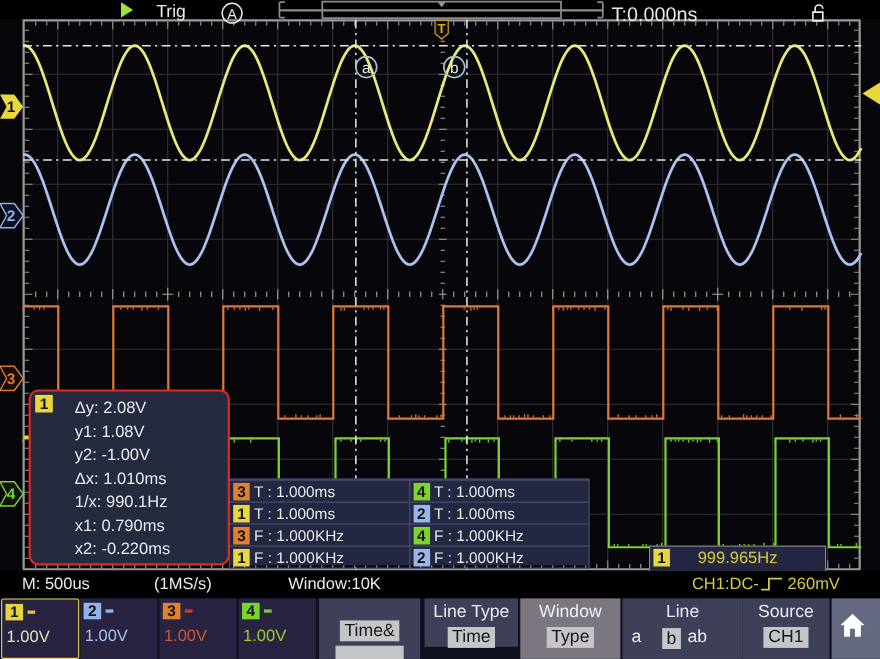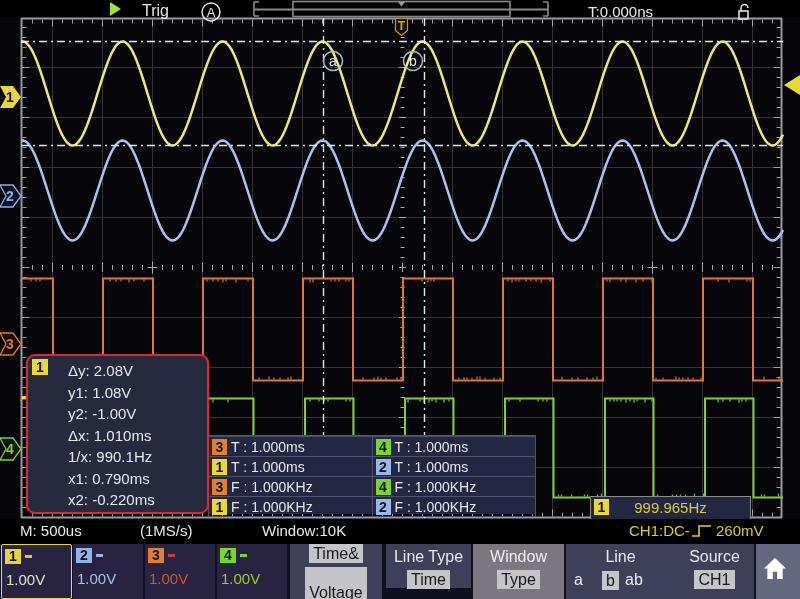--- a/index.html
+++ b/index.html
@@ -52,21 +52,21 @@
   <text x="211" y="17" fill="#e9e9ee" font-size="13" text-anchor="middle">A</text>
   <path d="M254,9.5H548" stroke="#8a8a8a" stroke-width="2" fill="none"></path>
   <path d="M254,2v14 M254,2h5 M254,16h5 M548,2v14 M548,2h-5 M548,16h-5" stroke="#8a8a8a" stroke-width="1.6" fill="none"></path>
   <rect x="293" y="1.5" width="217" height="15" fill="none" stroke="#8a8a8a" stroke-width="1.6"></rect>
   <path d="M398,2h7l-3.5,4.5z" fill="#9a9a9a"></path>
   <path d="M739,11h9v8h-9z M741,11v-3a3.5,3.5 0 0 1 7,0" stroke="#e9e9ee" stroke-width="1.5" fill="none"></path>
  </g>
 </svg>
 
 <div class="abs wt" style="left:142px;top:2px;font-size:16px">Trig</div>
-<div class="abs wt" style="left:588px;top:3px;font-size:15px">T:0.000ns</div>
+<div class="abs wt" style="left:556px;top:3px;font-size:18px">T:0.000ns</div>
 
 <div class="abs" style="left:26px;top:354px;width:179px;height:156px;background:#262a3e;border:2.5px solid #dc2a2a;border-radius:9px;z-index:5">
  <div class="abs" style="left:4px;top:3px;width:16px;height:16px;background:#e8d83c;color:#111;font-size:14px;font-weight:bold;text-align:center;line-height:16px">1</div>
  <div class="abs" style="left:40px;top:4px;font-size:15px;color:#e8e8ec;line-height:21.5px;white-space:pre">Δy: 2.08V
 y1: 1.08V
 y2: -1.00V
 Δx: 1.010ms
 1/x: 990.1Hz
 x1: 0.790ms
 x2: -0.220ms</div>
@@ -166,21 +166,21 @@
  <div class="abs" style="left:3px;top:4px;width:16px;height:15px;background:#e08030;color:#111;font-size:14px;font-weight:bold;text-align:center;line-height:15px">3</div>
  <div class="abs" style="left:23px;top:10px;width:7px;height:3px;background:#c04330"></div>
  <div class="abs" style="left:4px;top:26px;color:#c65a35;font-size:15px">1.00V</div>
 </div>
     <div class="abs" style="left:217px;top:0px;width:70px;height:55px;background:#292342;">
  <div class="abs" style="left:3px;top:4px;width:16px;height:15px;background:#78d828;color:#111;font-size:14px;font-weight:bold;text-align:center;line-height:15px">4</div>
  <div class="abs" style="left:23px;top:10px;width:7px;height:3px;background:#80cc30"></div>
  <div class="abs" style="left:4px;top:26px;color:#9ccc2c;font-size:15px">1.00V</div>
 </div>
 <div class="abs" style="left:290px;top:0;width:92px;height:55px;background:#3e4059;text-align:center;font-size:16px">
-  <div style="margin-top:0"><span style="background:#c5c5c7;color:#16161e;padding:0 4px;display:inline-block;line-height:19px;height:19px">Time&amp;</span></div>
+  <div style="margin-top:20px"><span style="background:#c5c5c7;color:#16161e;padding:0 4px;display:inline-block;line-height:19px;height:19px">Time&amp;</span></div>
       <div style="margin-top:4px"><span style="background:#c5c5c7;color:#16161e;padding:16px 4px;display:inline-block;line-height:19px;height:19px">Voltage</span></div>
     </div>
 <div class="abs" style="left:386px;top:0;width:85px;height:44px;background:#3e4059;text-align:center;font-size:16px;color:#e9e9ee">
   <div style="margin-top:4px">Line Type</div>
       <div style="margin-top:4px"><span style="background:#c5c5c7;color:#16161e;padding:0 4px;display:inline-block;line-height:19px;height:19px">Time</span></div>
     </div>
 <div class="abs" style="left:473px;top:0;width:91px;height:55px;background:#7b7680;text-align:center;font-size:16px;color:#f0f0f2">
   <div style="margin-top:4px">Window</div>
       <div style="margin-top:4px"><span style="background:#c5c5c7;color:#16161e;padding:0 4px;display:inline-block;line-height:19px;height:19px">Type</span></div>
     </div>

